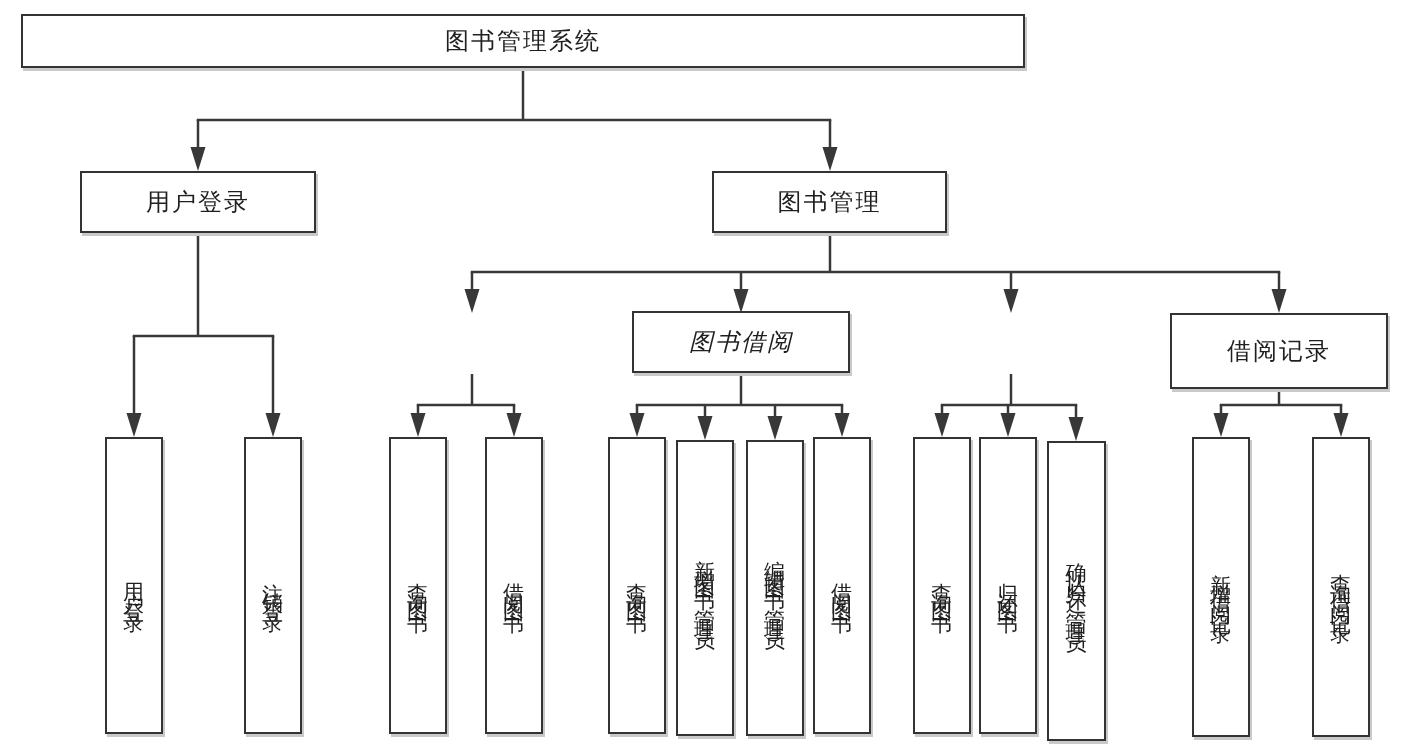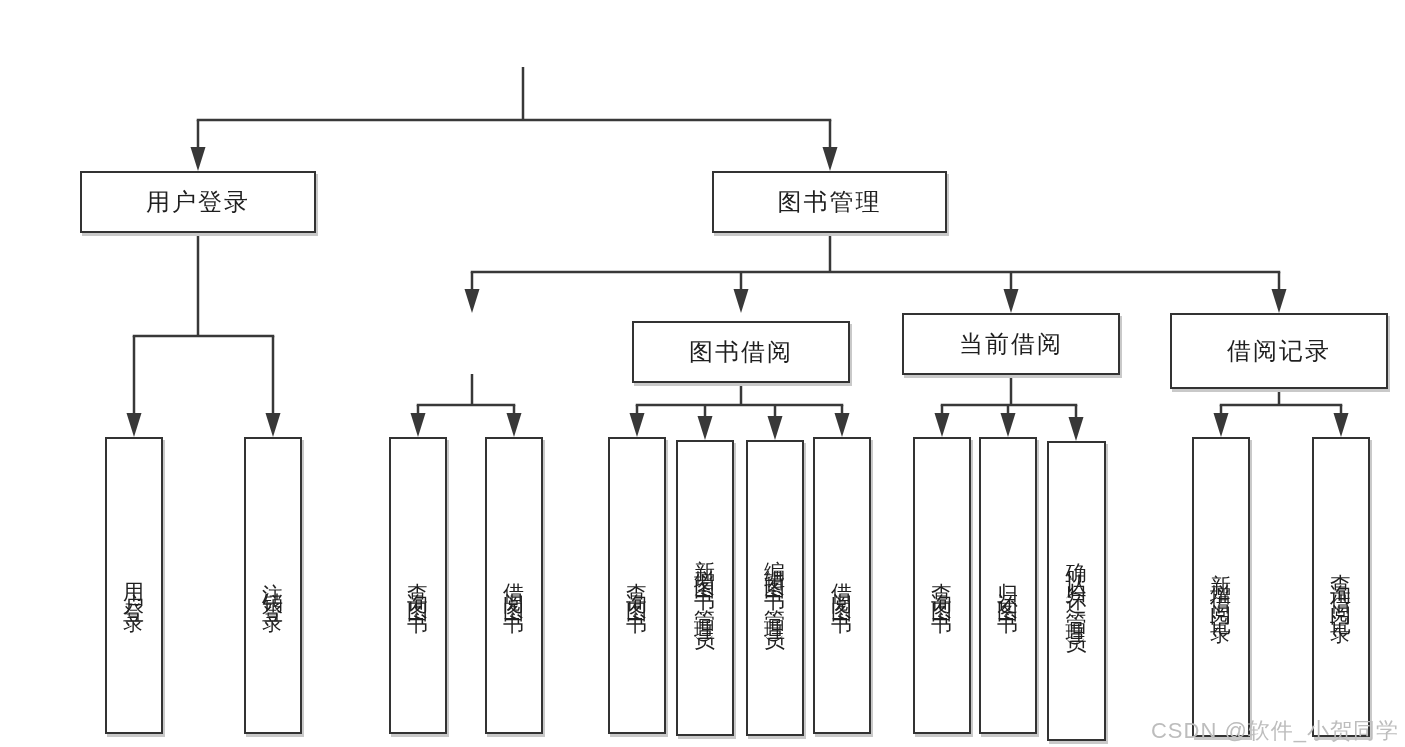--- a/index.html
+++ b/index.html
@@ -122,41 +122,40 @@
 
       <polygon points="934.5,413 949.5,413 942,437"></polygon>
       <polygon points="1000.5,413 1015.5,413 1008,437"></polygon>
       <polygon points="1068.5,417 1083.5,417 1076,441"></polygon>
 
       <polygon points="1213.5,413 1228.5,413 1221,437"></polygon>
       <polygon points="1333.5,413 1348.5,413 1341,437"></polygon>
     </g>
   </svg>
 
+  <div class="box h" style="left:21px; top:14px; width:1004px; height:54px;">图书管理系统</div>
 
   <div class="box h" style="left:80px; top:171px; width:236px; height:62px;">用户登录</div>
   <div class="box h" style="left:712px; top:171px; width:235px; height:62px;">图书管理</div>
 
-  <div class="box h" style="left:632px; top:321px; width:218px; height:62px;">图书借阅</div>
-  <div class="box h" style="left:902px; top:313px; width:218px; height:62px;">当前借阅</div>
+  <div class="box h" style="left:632px; top:311px; width:218px; height:62px;font-style:italic;">图书借阅</div>
   <div class="box h" style="left:1170px; top:313px; width:218px; height:76px;">借阅记录</div>
 
   <div class="box v" style="left:105px; top:437px; width:58px; height:297px;">用户登录</div>
   <div class="box v" style="left:244px; top:437px; width:58px; height:297px;">注销登录</div>
 
   <div class="box v" style="left:389px; top:437px; width:58px; height:297px;">查询图书</div>
   <div class="box v" style="left:485px; top:437px; width:58px; height:297px;">借阅图书</div>
 
   <div class="box v" style="left:608px; top:437px; width:58px; height:297px;">查询图书</div>
   <div class="box v" style="left:676px; top:440px; width:58px; height:296px;">新增图书（管理员）</div>
   <div class="box v" style="left:746px; top:440px; width:58px; height:296px;">编辑图书（管理员）</div>
   <div class="box v" style="left:813px; top:437px; width:58px; height:297px;">借阅图书</div>
 
   <div class="box v" style="left:913px; top:437px; width:58px; height:297px;">查询图书</div>
   <div class="box v" style="left:979px; top:437px; width:58px; height:297px;">归还图书</div>
   <div class="box v" style="left:1047px; top:441px; width:59px; height:300px;">确认归还（管理员）</div>
 
   <div class="box v" style="left:1192px; top:437px; width:58px; height:300px;">新增借阅记录</div>
   <div class="box v" style="left:1312px; top:437px; width:58px; height:300px;">查询借阅记录</div>
 
-  <div id="watermark">CSDN @软件_小贺同学</div>
 
 </div>
 
 </body></html>

